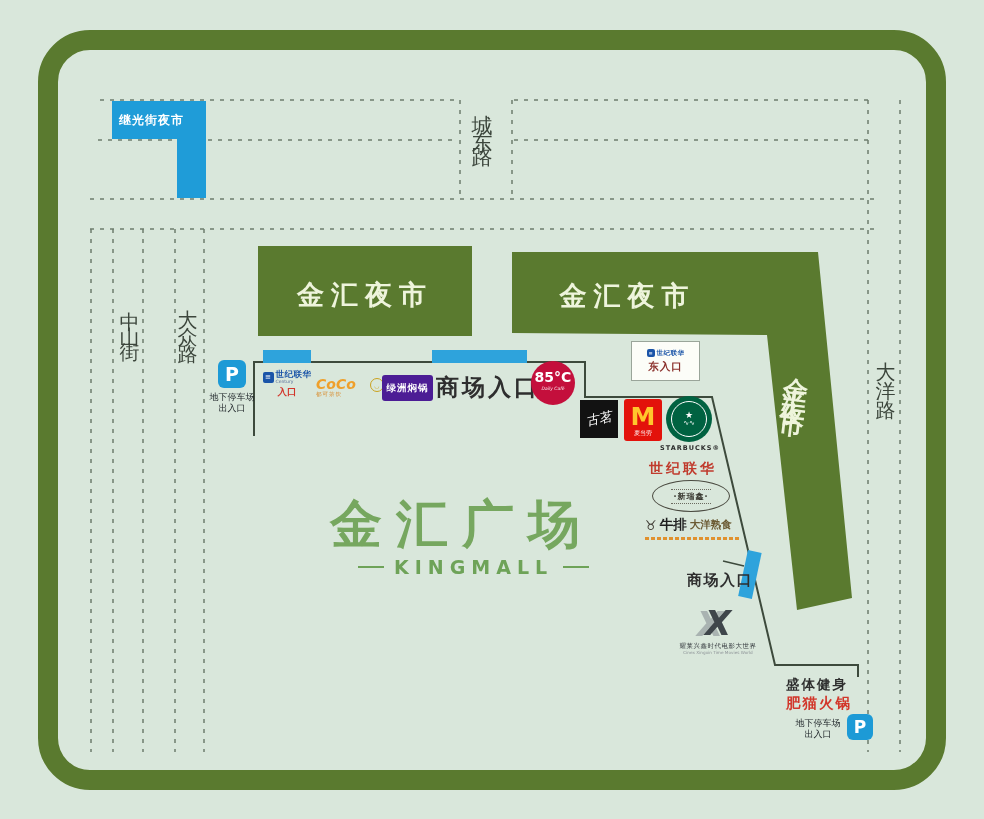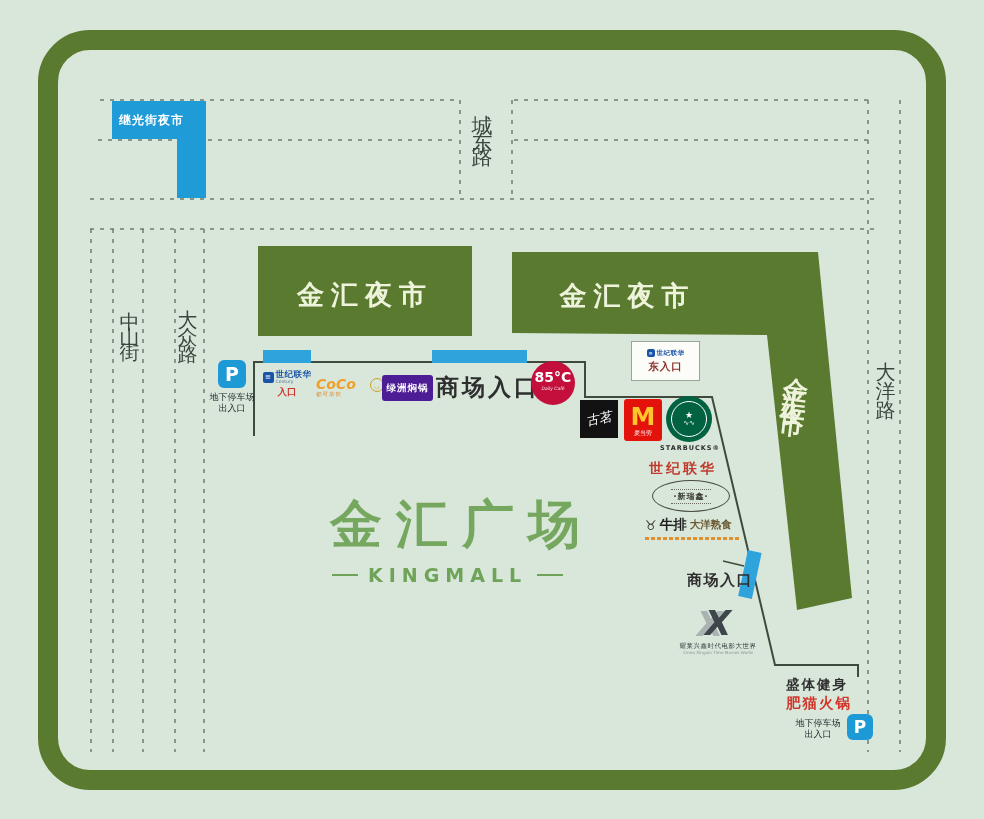--- a/index.html
+++ b/index.html
@@ -196,19 +196,19 @@
     <div class="cinema-l2">Cinex Xingxin Time Movies World</div>
   </div>
 
   <div class="abs fitness" style="left:786px;top:676px;">盛体健身</div>
   <div class="abs hotpot" style="left:786px;top:694px;">肥猫火锅</div>
 
   <div class="abs park-label" style="left:792px;top:718px;width:52px;"><span>地下停车场</span><br><span>出入口</span></div>
   <div class="abs p-icon" style="left:847px;top:714px;width:26px;height:26px;font-size:17px;">P</div>
 
   <div class="abs title-zh" style="left:330px;top:490px;">金汇广场</div>
-  <div class="abs title-row" style="left:332px;top:556px;margin-top:8px;">
+  <div class="abs title-row" style="left:358px;top:556px;">
     <span class="title-dash"></span>
     <span class="title-en">KINGMALL</span>
     <span class="title-dash"></span>
   </div>
 
 </div>
 
 </body></html>

